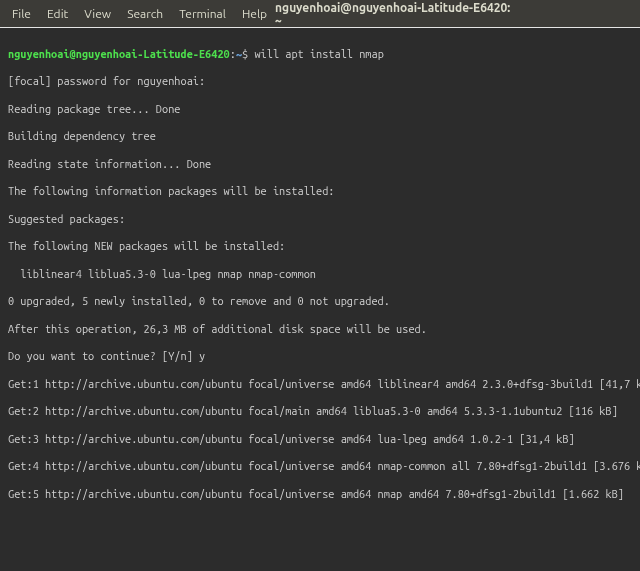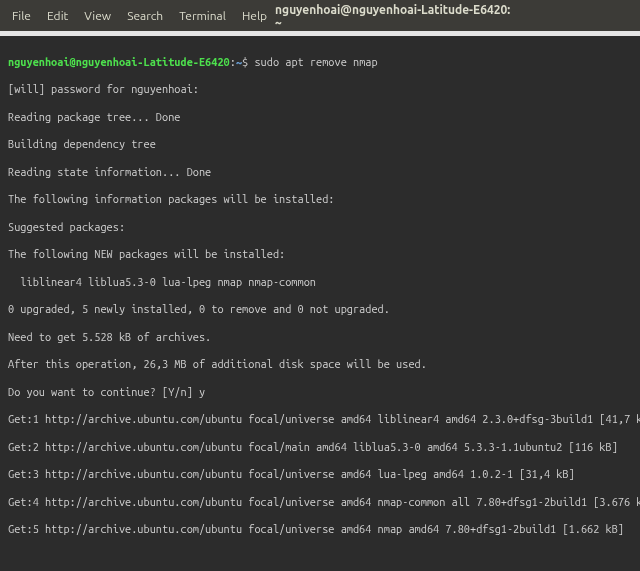--- a/index.html
+++ b/index.html
@@ -11,25 +11,25 @@
       width: 640px;
       height: 571px;
       background: #2c2c2c;
       font-family: "Ubuntu Mono", "DejaVu Sans Mono", monospace;
       font-size: 11px;
       color: #d0d0d0;
       overflow: hidden;
     }
     .titlebar {
       background: #3c3b37;
-      height: 36px;
+      height: 28px;
       display: flex;
       align-items: center;
       padding: 0 4px;
-      border-bottom: 5px solid #e5e5e5;
+      border-bottom: 1px solid #e5e5e5;
     }
     .menu {
       display: flex;
       gap: 0;
     }
     .menu-item {
       color: #dcdccc;
       padding: 4px 8px;
       font-family: "Ubuntu", sans-serif;
       font-size: 12px;
@@ -82,31 +82,30 @@
     <span class="menu-item">Edit</span>
     <span class="menu-item">View</span>
     <span class="menu-item">Search</span>
     <span class="menu-item">Terminal</span>
     <span class="menu-item">Help</span>
   </div>
   <div class="window-title">nguyenhoai@nguyenhoai-Latitude-E6420: ~</div>
 </div>
 
 <div class="terminal">
-<div class="line"><span class="prompt-user">nguyenhoai@nguyenhoai-Latitude-E6420</span><span class="prompt-sep">:</span><span class="prompt-path">~</span><span class="prompt-sep">$</span> <span class="cmd">sudo apt remove nmap</span></div>
-<span class="out">[will] password for nguyenhoai:</span>
+<div class="line"><span class="prompt-user">nguyenhoai@nguyenhoai-Latitude-E6420</span><span class="prompt-sep">:</span><span class="prompt-path">~</span><span class="prompt-sep">$</span> <span class="cmd">will apt install nmap</span></div>
+<span class="out">[focal] password for nguyenhoai:</span>
 <span class="out">Reading package tree... Done</span>
 <span class="out">Building dependency tree</span>
 <span class="out">Reading state information... Done</span>
 <span class="out">The following information packages will be installed:</span>
 <span class="out">Suggested packages:</span>
 <span class="out">The following NEW packages will be installed:</span>
 <span class="out">  liblinear4 liblua5.3-0 lua-lpeg nmap nmap-common</span>
 <span class="out">0 upgraded, 5 newly installed, 0 to remove and 0 not upgraded.</span>
-<span class="out">Need to get 5.528 kB of archives.</span>
 <span class="out">After this operation, 26,3 MB of additional disk space will be used.</span>
 <span class="out">Do you want to continue? [Y/n] y</span>
 <span class="out">Get:1 http://archive.ubuntu.com/ubuntu focal/universe amd64 liblinear4 amd64 2.3.0+dfsg-3build1 [41,7 kB]</span>
 <span class="out">Get:2 http://archive.ubuntu.com/ubuntu focal/main amd64 liblua5.3-0 amd64 5.3.3-1.1ubuntu2 [116 kB]</span>
 <span class="out">Get:3 http://archive.ubuntu.com/ubuntu focal/universe amd64 lua-lpeg amd64 1.0.2-1 [31,4 kB]</span>
 <span class="out">Get:4 http://archive.ubuntu.com/ubuntu focal/universe amd64 nmap-common all 7.80+dfsg1-2build1 [3.676 kB]</span>
 <span class="out">Get:5 http://archive.ubuntu.com/ubuntu focal/universe amd64 nmap amd64 7.80+dfsg1-2build1 [1.662 kB]</span>
 
 
 

